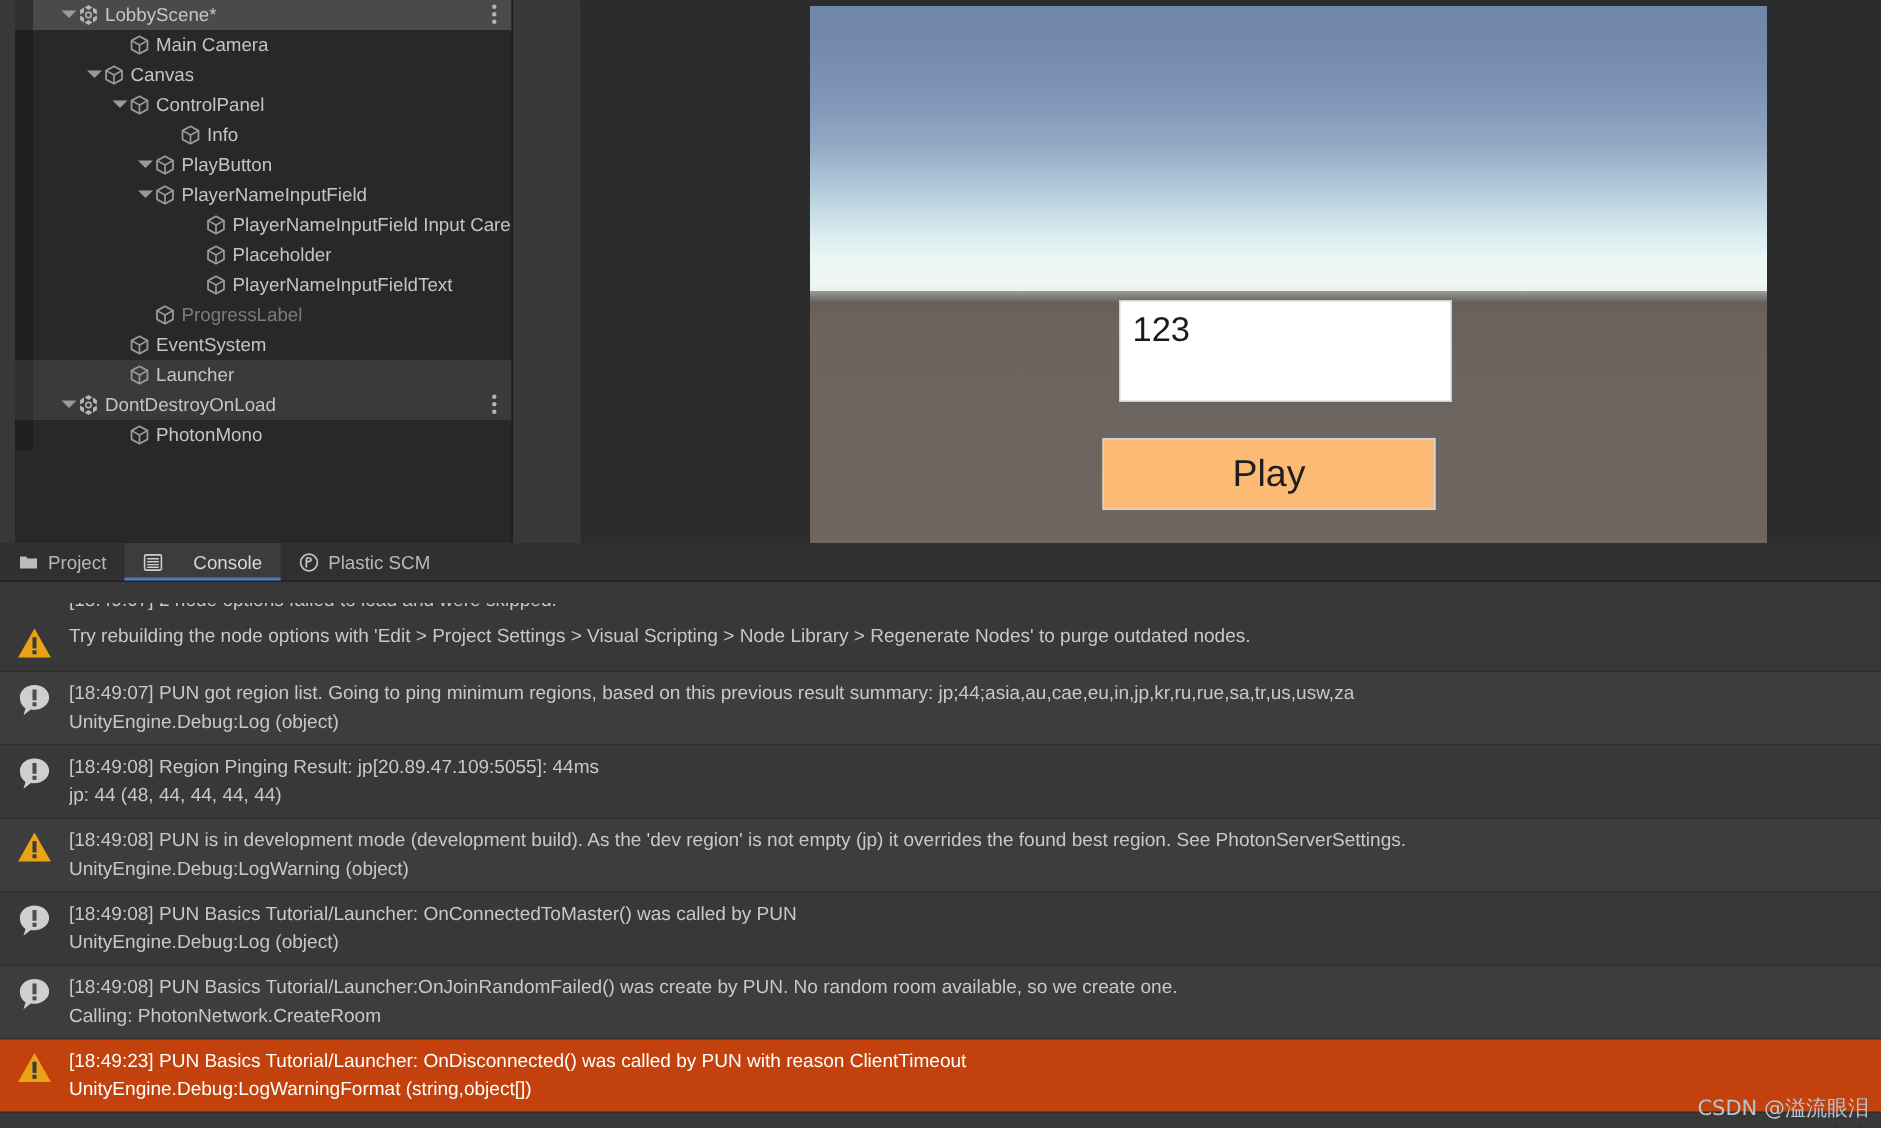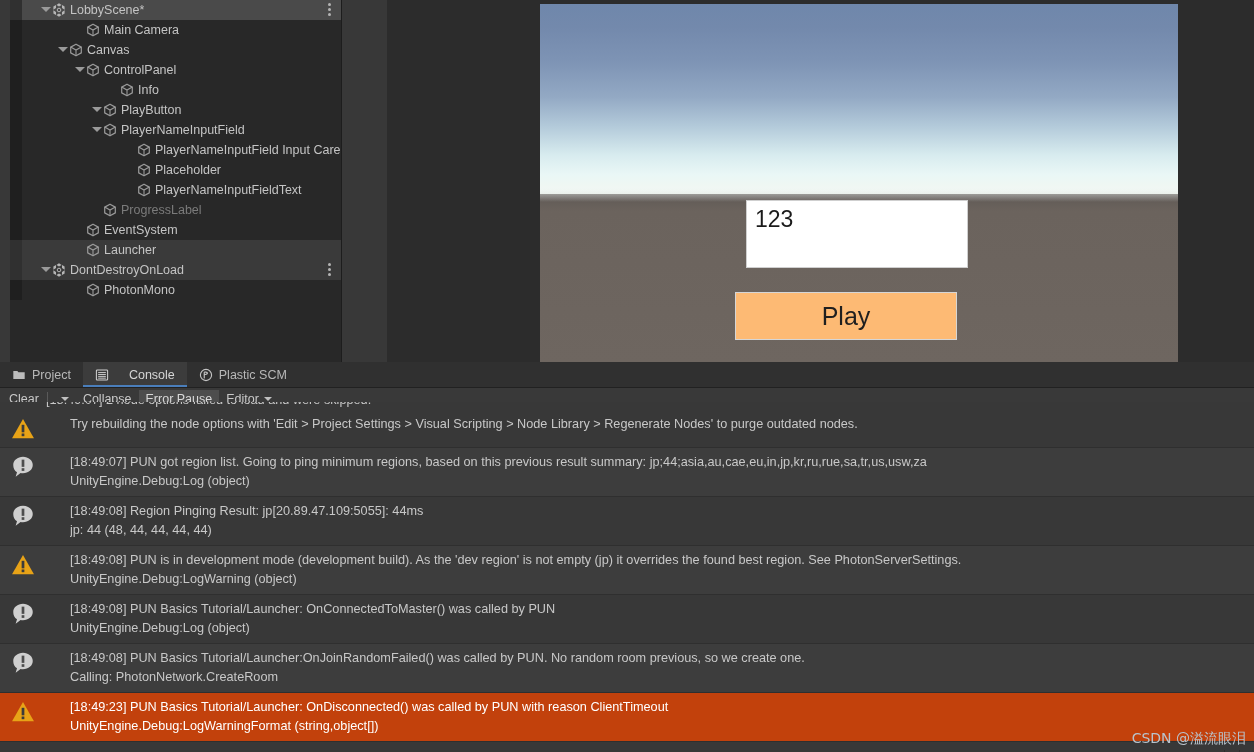--- a/index.html
+++ b/index.html
@@ -147,21 +147,20 @@
 
   #loglist {
     position:absolute; left:0; top:48px; right:0; bottom:0;
     overflow:hidden;
   }
   .logrow {
     position: relative; display:flex; align-items:flex-start;
     padding: 5px 0 5px 0; min-height: 38px;
     border-bottom: 1px solid #2f2f2f;
     background:#383838;
-    gap:24px;
   }
   .logrow.alt { background:#3d3d3d; }
   .logrow.selected { background:#c2410c; }
   .logicon { flex:0 0 46px; display:flex; justify-content:center; padding-top:2px; }
   .logtxt { flex:1; padding-right:14px; min-width:0; }
   .logline1, .logline2 {
     font-size: 12.7px; line-height: 19px; color:#c8c8c8;
     white-space: nowrap; overflow:hidden;
   }
   .logrow.selected .logline1, .logrow.selected .logline2 { color:#ffffff; }
@@ -436,33 +435,20 @@
           <span>
             <svg class="tabico" viewBox="0 0 16 16">
               <circle cx="8" cy="8" r="6.4" fill="none" stroke="#c4c4c4" stroke-width="1.3"></circle>
               <path d="M6 11.3V5.2c0-.9 3.6-1 3.6.6 0 1.5-2 1.6-2.6 1.6" fill="none" stroke="#c4c4c4" stroke-width="1.3" stroke-linecap="round"></path>
             </svg>
           </span>
           <span>Plastic SCM</span>
         </div>
       </div>
 
-    <div id="ctoolbar">
-      <div class="tbtn">Clear</div>
-      <div class="tsep"></div>
-      <div class="tbtn">
-          <span class="caret"></span>
-        </div>
-      <div class="tbtn">Collapse</div>
-      <div class="tbtn pressed">Error Pause</div>
-      <div class="tbtn">
-        <span>Editor</span>
-          <span class="caret"></span>
-      </div>
-    </div>
 
     <div id="counters">
       <div class="cnt">
         
         
       </div>
       <div class="cnt">
 
         <span></span>
       </div>
@@ -539,21 +525,21 @@
         </div>
         <div class="logrow alt">
           <div class="logicon">
             <svg width="24" height="24" viewBox="0 0 16 16">
               <path d="M8 1.1c3.6 0 6.5 2.4 6.5 5.5 0 3.1-2.9 5.5-6.5 5.5-.5 0-1.1 0-1.6-.1l-3.3 2.5.9-3C2.3 10.5 1.5 8.8 1.5 6.6 1.5 3.5 4.4 1.1 8 1.1z" fill="#cfcfcf"></path>
               <rect x="7.1" y="3.1" width="1.8" height="4.8" fill="#4d4d4d"></rect>
               <rect x="7.1" y="8.8" width="1.8" height="1.8" fill="#4d4d4d"></rect>
             </svg>
           </div>
           <div class="logtxt">
-            <div class="logline1">[18:49:08] PUN Basics Tutorial/Launcher:OnJoinRandomFailed() was called by PUN. No random room previous, so we create one.</div>
+            <div class="logline1">[18:49:08] PUN Basics Tutorial/Launcher:OnJoinRandomFailed() was create by PUN. No random room available, so we create one.</div>
             <div class="logline2">Calling: PhotonNetwork.CreateRoom</div>
           </div>
         </div>
         <div class="logrow selected">
           <div class="logicon">
             <svg width="24" height="24" viewBox="0 0 16 16">
               <path d="M8 1.3 15.3 14.2H0.7z" fill="#e8a317"></path>
               <rect x="7.1" y="5.2" width="1.8" height="5" fill="#3b3b3b"></rect>
               <rect x="7.1" y="11" width="1.8" height="1.8" fill="#3b3b3b"></rect>
             </svg>

